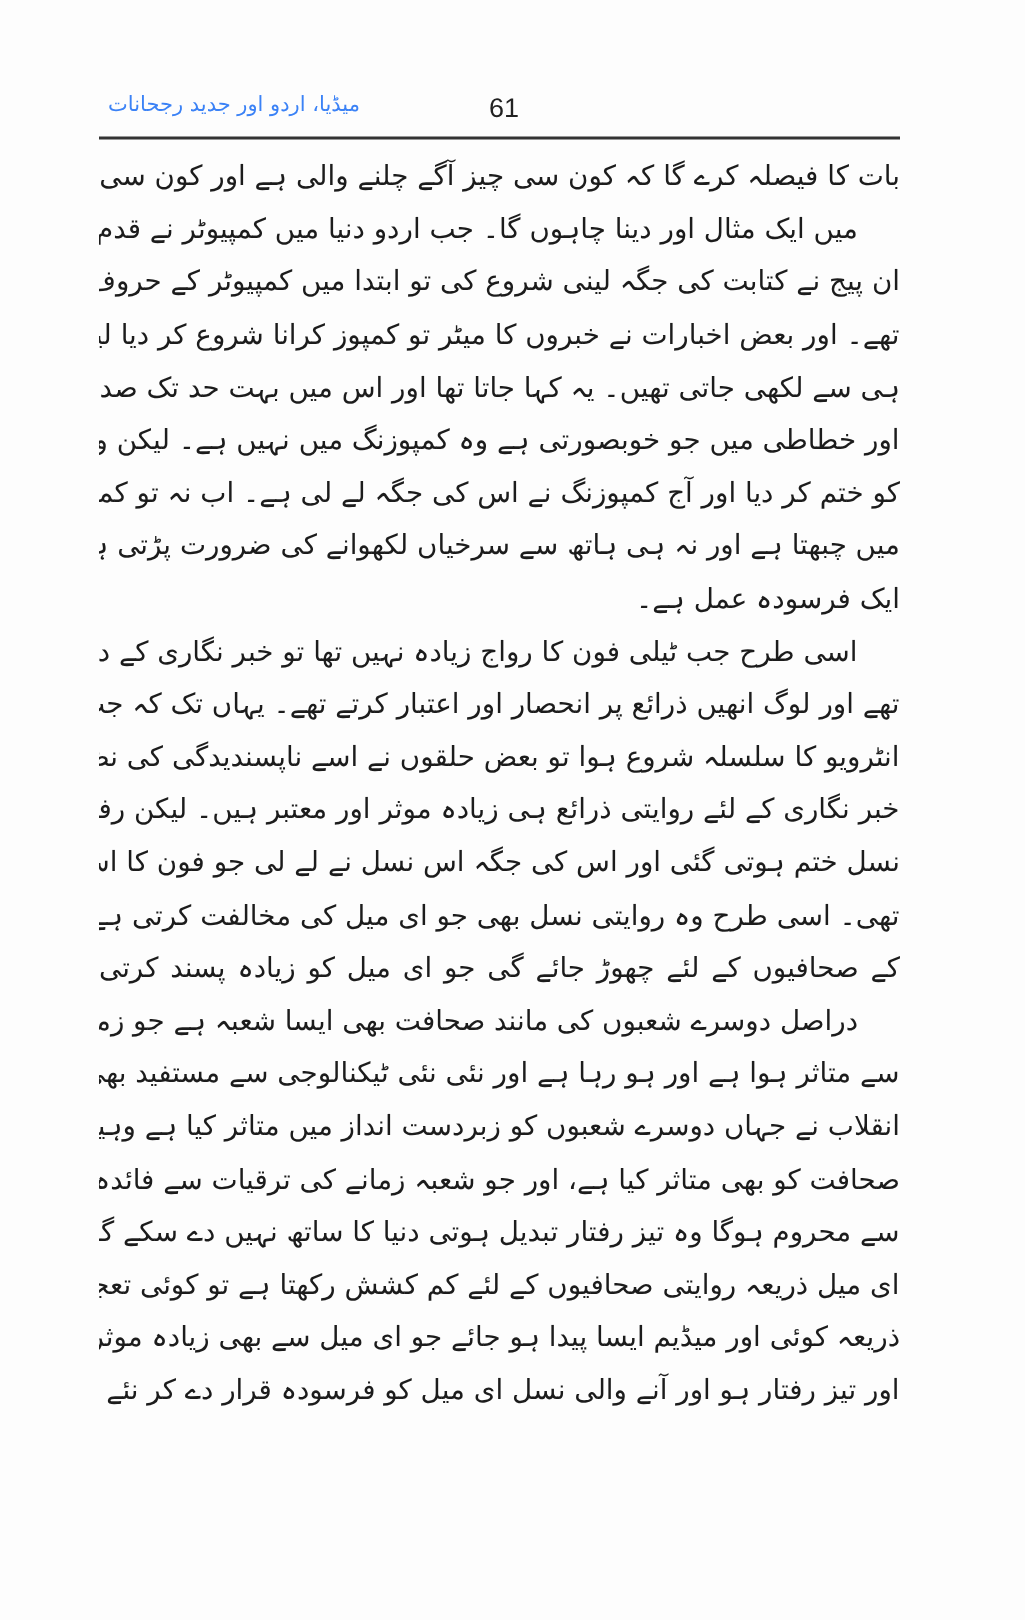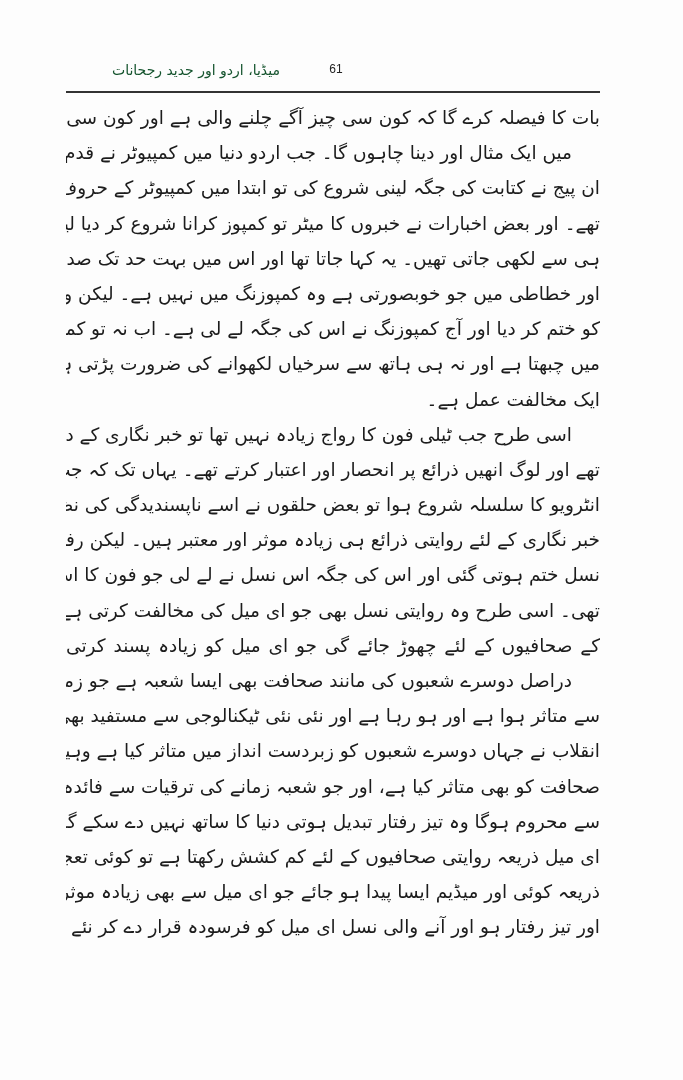--- a/index.html
+++ b/index.html
@@ -28,30 +28,29 @@
       top: 60px;
       width: 528px;
       height: 30px;
     }
     .header-title {
       position: absolute;
       left: 0;
       top: 2px;
       font-size: 14px;
       direction: rtl;
-      color: #14532d;
-      margin-left: 40px;
+      color: #3b82f6;
     }
     .page-number {
       position: absolute;
       left: 0;
       right: 0;
       top: 2px;
       text-align: center;
-      font-size: 12px;
+      font-size: 18px;
       font-family: "Liberation Sans", sans-serif;
       color: #222;
     }
     .header-rule {
       position: absolute;
       left: 66px;
       top: 91px;
       width: 534px;
       height: 2px;
       background: #333;
@@ -101,21 +100,21 @@
     </div>
 
     <div>
       <span class="line indent">میں ایک مثال اور دینا چاہوں گا۔ جب اردو دنیا میں کمپیوٹر نے قدم رکھا اور</span>
       <span class="line">ان پیج نے کتابت کی جگہ لینی شروع کی تو ابتدا میں کمپیوٹر کے حروف عجیب سے لگتے</span>
       <span class="line">تھے۔ اور بعض اخبارات نے خبروں کا میٹر تو کمپوز کرانا شروع کر دیا لیکن سرخیاں ہاتھ</span>
       <span class="line">ہی سے لکھی جاتی تھیں۔ یہ کہا جاتا تھا اور اس میں بہت حد تک صداقت بھی تھی کہ کتابت</span>
       <span class="line">اور خطاطی میں جو خوبصورتی ہے وہ کمپوزنگ میں نہیں ہے۔ لیکن وقت نے کتابت کے فن</span>
       <span class="line">کو ختم کر دیا اور آج کمپوزنگ نے اس کی جگہ لے لی ہے۔ اب نہ تو کمپوزڈ میٹر نگاہوں</span>
       <span class="line">میں چبھتا ہے اور نہ ہی ہاتھ سے سرخیاں لکھوانے کی ضرورت پڑتی ہے۔ گویا تبدیلی</span>
-      <span class="line last">ایک مخالفت عمل ہے۔</span>
+      <span class="line last">ایک فرسودہ عمل ہے۔</span>
     </div>
 
     <div>
       <span class="line indent">اسی طرح جب ٹیلی فون کا رواج زیادہ نہیں تھا تو خبر نگاری کے دوسرے ذرائع</span>
       <span class="line">تھے اور لوگ انھیں ذرائع پر انحصار اور اعتبار کرتے تھے۔ یہاں تک کہ جب ٹیلی فونک</span>
       <span class="line">انٹرویو کا سلسلہ شروع ہوا تو بعض حلقوں نے اسے ناپسندیدگی کی نظر سے دیکھا اور کہا کہ</span>
       <span class="line">خبر نگاری کے لئے روایتی ذرائع ہی زیادہ موثر اور معتبر ہیں۔ لیکن رفتہ رفتہ وہ روایتی</span>
       <span class="line">نسل ختم ہوتی گئی اور اس کی جگہ اس نسل نے لے لی جو فون کا استعمال زیادہ کرتی</span>
       <span class="line">تھی۔ اسی طرح وہ روایتی نسل بھی جو ای میل کی مخالفت کرتی ہے، اپنی جگہ اس نئی نسل</span>
       <span class="line">کے صحافیوں کے لئے چھوڑ جائے گی جو ای میل کو زیادہ پسند کرتی</span>

